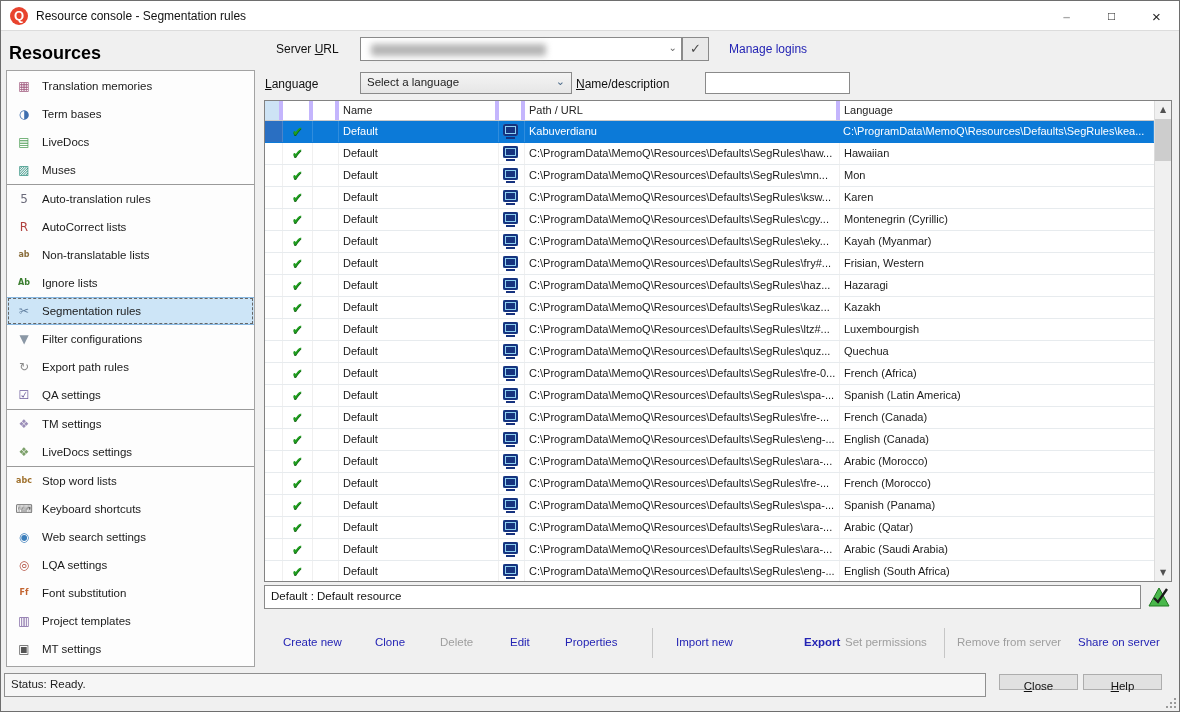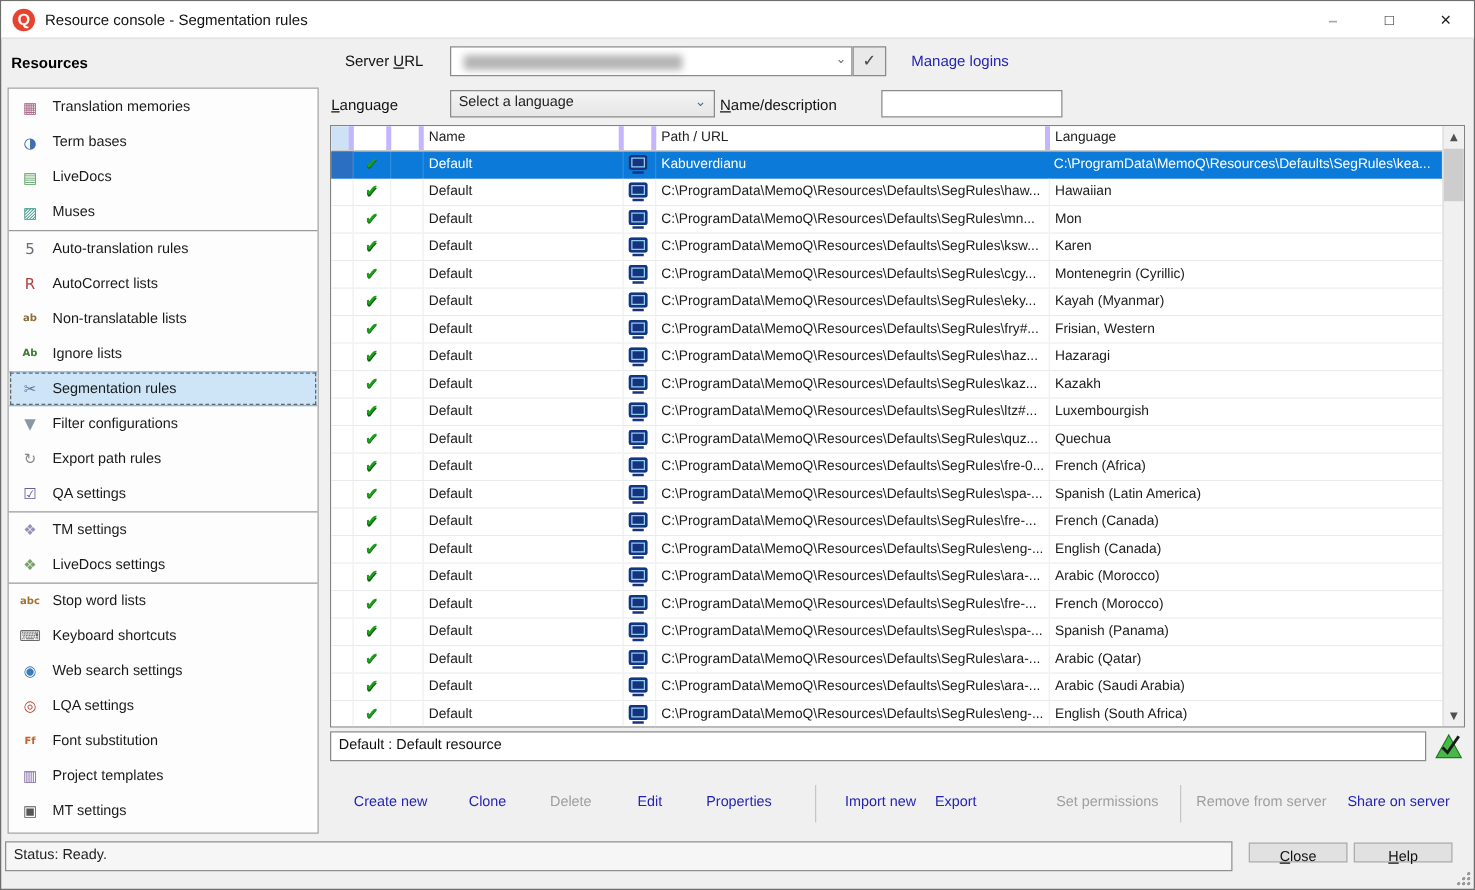--- a/index.html
+++ b/index.html
@@ -16,21 +16,21 @@
   .logo { width:18px; height:18px; border-radius:50%; background:#e8432e; color:#fff;
     font-weight:bold; font-size:13px; line-height:18px; text-align:center; margin:0 8px 0 9px; }
   .title-text { font-size:12px; color:#111; }
   .wincontrols { position:absolute; right:0; top:0; height:30px; display:flex; }
   .winbtn { width:45px; height:30px; display:flex; align-items:center; justify-content:center;
     font-size:13px; color:#222; cursor:default; }
   .winbtn.min { color:#a8a8a8; font-weight:bold; }
   .winbtn.max { font-size:12px; }
   .winbtn.close { font-size:15px; }
   
-  .resources-heading { position:absolute; left:9px; top:43px; font-weight:bold; font-size:12px; color:#000; }
+  .resources-heading { position:absolute; left:9px; top:43px; font-weight:bold; font-size:18px; color:#000; }
   .lbl { position:absolute; font-size:12px; color:#111; }
   .mn { display:inline-block; }
   .mn::first-letter { text-decoration:underline; }
   .combo { position:absolute; left:360px; top:37px; width:322px; height:24px; background:#fff;
     border:1px solid #8a8a8a; }
   .combo .blur { position:absolute; left:10px; top:6px; width:175px; height:12px; background:#b5b5b5;
     filter:blur(3px); border-radius:2px; }
   .combo .chev { position:absolute; right:4px; top:4px; color:#6a6a6a; font-size:10px; }
   .checkbtn { position:absolute; left:682px; top:37px; width:27px; height:24px; background:#e9e9e9;
     border:1px solid #8a8a8a; text-align:center; line-height:22px; color:#4a4a4a; font-size:13px; }
@@ -87,21 +87,21 @@
   .varrow.down { bottom:0; }
   .vthumb { position:absolute; left:0; top:18px; width:16px; height:42px; background:#cdcdcd; }
   
   .descbox { position:absolute; left:264px; top:585px; width:877px; height:24px; background:#fff;
     border:1px solid #8a8a8a; font-size:11.5px; color:#111; padding:4px 6px; }
   .desc-icon { position:absolute; left:1146px; top:584px; width:26px; height:26px; }
   .actions { position:absolute; left:0; top:636px; width:1104px; height:20px; }
   .action { position:absolute; font-size:11.5px; color:#2424b4; text-decoration:none; white-space:nowrap; }
   .action.disabled { color:#9e9e9e; }
   .a0{left:283px;} .a1{left:375px;} .a2{left:440px;} .a3{left:510px;} .a4{left:565px;}
-  .a5{left:676px;} .a6{left:748px;} .a7{left:845px;} .a8{left:957px;} .a9{left:1078px;}
+  .a5{left:676px;} .a6{left:804px;font-weight:bold;} .a7{left:845px;} .a8{left:957px;} .a9{left:1078px;}
   .vsep { position:absolute; top:628px; width:1px; height:30px; background:#c6c6c6; }
   .vsep.s1 { left:652px; } .vsep.s2 { left:944px; }
   
   .statusbox { position:absolute; left:4px; top:673px; width:982px; height:24px; background:#f6f6f6;
     border:1px solid #8f8f8f; font-size:11.5px; color:#222; padding:4px 6px; }
   .btn { position:absolute; top:674px; width:79px; height:16px; background:#e1e1e1;
     border:1px solid #adadad; font-size:11.5px; color:#111; text-align:center; line-height:22px; }
   .btn.close { left:999px; }
   .btn.help { left:1083px; }
   .grip { position:absolute; right:3px; bottom:3px; width:12px; height:12px;

